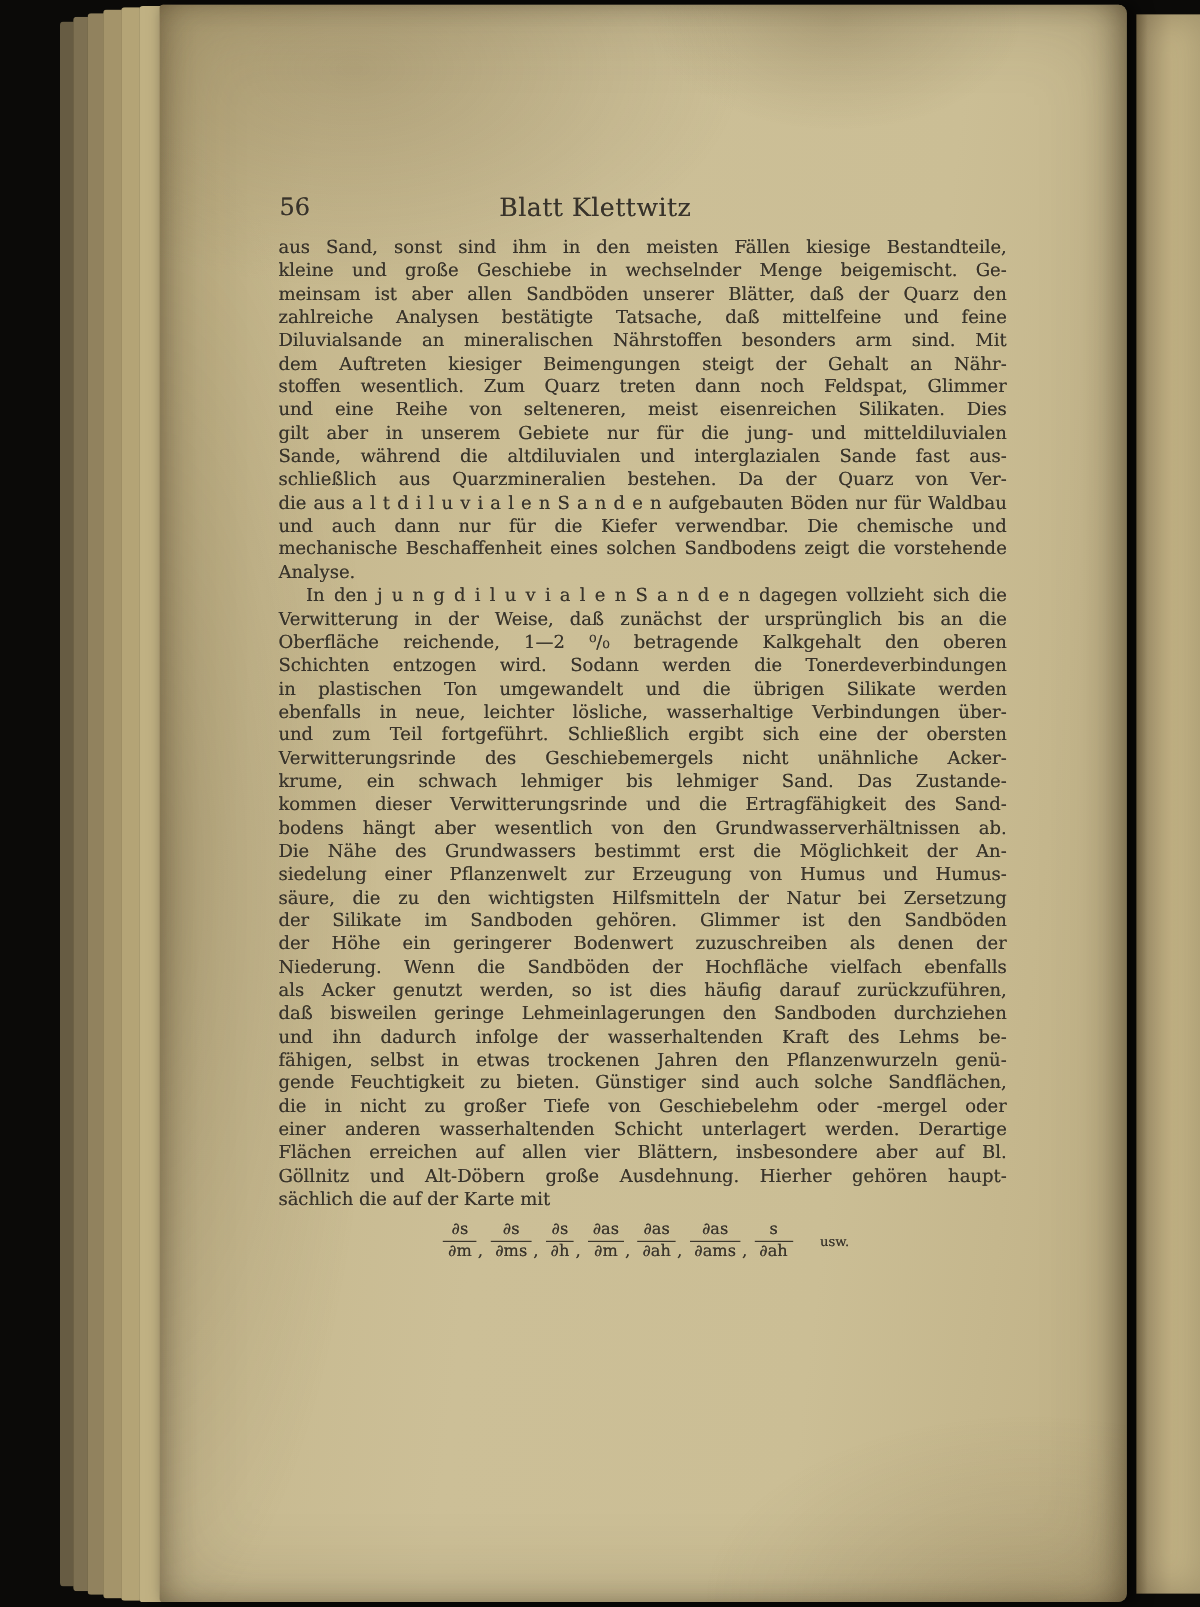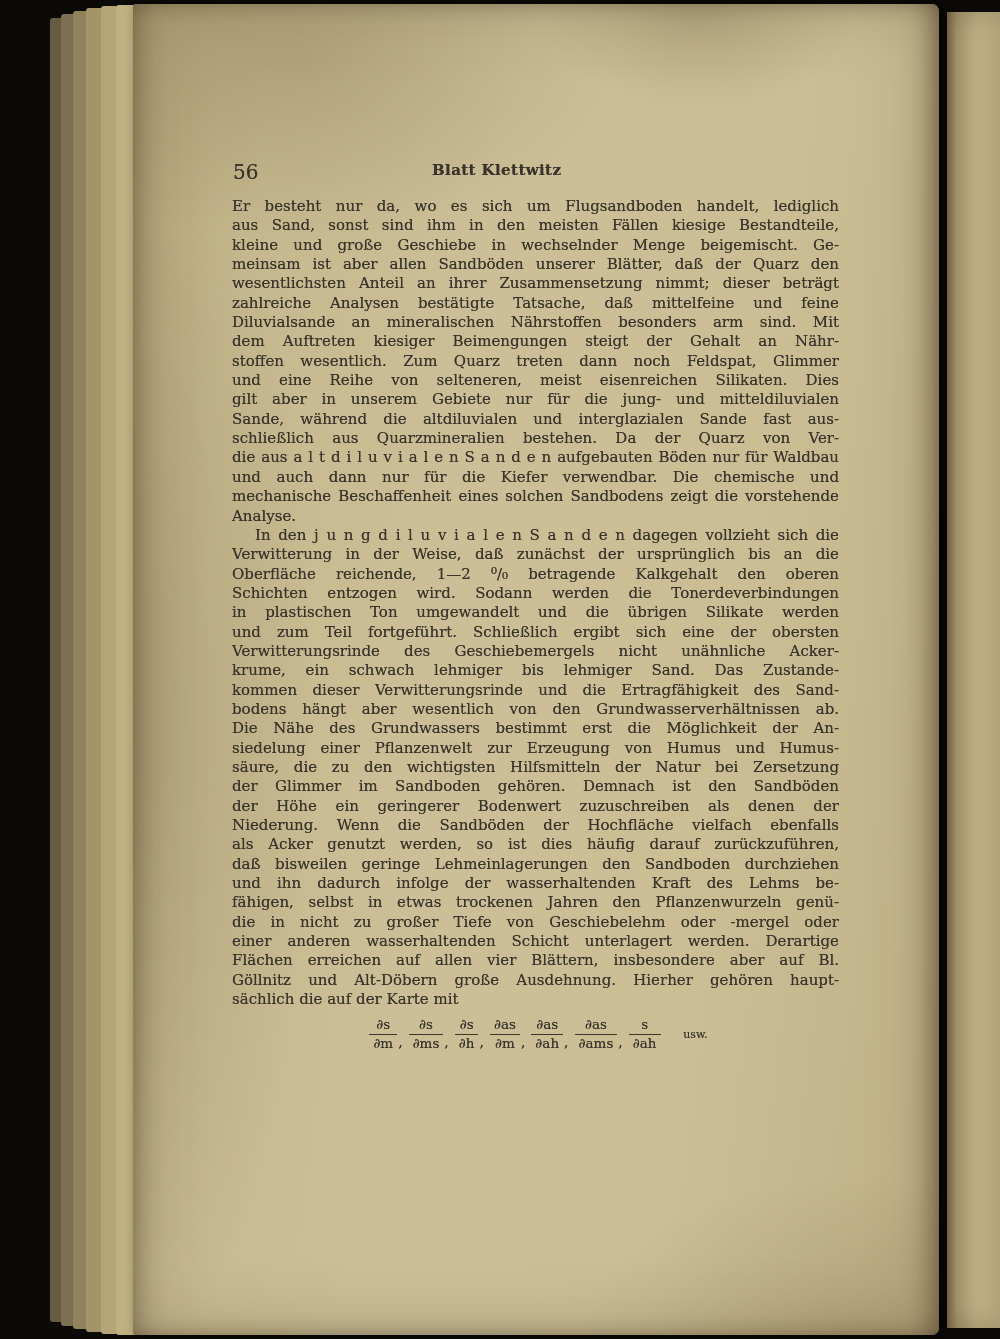--- a/index.html
+++ b/index.html
@@ -42,21 +42,21 @@
   
   .next-page {
     position:absolute; left:947px; top:12px; width:53px; height:1316px;
     background:linear-gradient(90deg,#7a6b4a 0%,#a89871 18%,#c0b083 55%,#c7b88a 100%);
     box-shadow:inset 0 0 30px rgba(60,45,25,.3);
   }
 
   
   .pagenum, .runtitle, .textblock { color:var(--ink,#38332b); text-shadow:0 0 .5px rgba(45,40,30,.65); }
   .pagenum  { position:absolute; left:233px; top:160px; font-size:20px; }
-  .runtitle { position:absolute; left:432px; top:161px; font-size:15px; font-weight:bold; letter-spacing:.4px; }
+  .runtitle { position:absolute; left:416px; top:161px; font-size:21px; font-weight:normal; letter-spacing:.4px; }
 
   .textblock { position:absolute; left:232px; top:197px; width:607px; font-size:15px; }
   .line {
     line-height:19.35px; height:19.35px; overflow:hidden;
     text-align:justify; text-align-last:justify;
   }
   .line.last { text-align-last:left; }
   .para.indent .line:first-child { text-indent:23px; }
 
   .formula { margin-top:9px; text-align:center; height:44px; white-space:nowrap; }
@@ -80,59 +80,59 @@
 
   <div class="page"></div>
 
   <div class="next-page"></div>
 
   <span class="pagenum">56</span>
   <span class="runtitle">Blatt Klettwitz</span>
 
   <div class="textblock">
     <div class="para">
-        <div class="line">Er besteht nur da, wo es sich um Flugsandboden handelt, lediglich</div>
         <div class="line">aus Sand, sonst sind ihm in den meisten Fällen kiesige Bestandteile,</div>
         <div class="line">kleine und große Geschiebe in wechselnder Menge beigemischt. Ge-</div>
         <div class="line">meinsam ist aber allen Sandböden unserer Blätter, daß der Quarz den</div>
-        <div class="line">wesentlichsten Anteil an ihrer Zusammensetzung nimmt; dieser beträgt</div>
         <div class="line">zahlreiche Analysen bestätigte Tatsache, daß mittelfeine und feine</div>
         <div class="line">Diluvialsande an mineralischen Nährstoffen besonders arm sind. Mit</div>
         <div class="line">dem Auftreten kiesiger Beimengungen steigt der Gehalt an Nähr-</div>
         <div class="line">stoffen wesentlich. Zum Quarz treten dann noch Feldspat, Glimmer</div>
         <div class="line">und eine Reihe von selteneren, meist eisenreichen Silikaten. Dies</div>
         <div class="line">gilt aber in unserem Gebiete nur für die jung- und mitteldiluvialen</div>
         <div class="line">Sande, während die altdiluvialen und interglazialen Sande fast aus-</div>
         <div class="line">schließlich aus Quarzmineralien bestehen. Da der Quarz von Ver-</div>
         <div class="line">die aus a l t d i l u v i a l e n  S a n d e n aufgebauten Böden nur für Waldbau</div>
         <div class="line">und auch dann nur für die Kiefer verwendbar. Die chemische und</div>
         <div class="line">mechanische Beschaffenheit eines solchen Sandbodens zeigt die vorstehende</div>
         <div class="line last">Analyse.</div>
       </div>
     <div class="para indent">
         <div class="line">In den j u n g d i l u v i a l e n  S a n d e n dagegen vollzieht sich die</div>
         <div class="line">Verwitterung in der Weise, daß zunächst der ursprünglich bis an die</div>
         <div class="line">Oberfläche reichende, 1—2 ⁰/₀ betragende Kalkgehalt den oberen</div>
         <div class="line">Schichten entzogen wird.  Sodann werden die Tonerdeverbindungen</div>
         <div class="line">in plastischen Ton umgewandelt und die übrigen Silikate werden</div>
+        <div class="line">ebenfalls in neue, leichter lösliche, wasserhaltige Verbindungen über-</div>
         <div class="line">und zum Teil fortgeführt.  Schließlich ergibt sich eine der obersten</div>
         <div class="line">Verwitterungsrinde des Geschiebemergels nicht unähnliche Acker-</div>
         <div class="line">krume, ein schwach lehmiger bis lehmiger Sand.  Das Zustande-</div>
         <div class="line">kommen dieser Verwitterungsrinde und die Ertragfähigkeit des Sand-</div>
         <div class="line">bodens hängt aber wesentlich von den Grundwasserverhältnissen ab.</div>
         <div class="line">Die Nähe des Grundwassers bestimmt erst die Möglichkeit der An-</div>
         <div class="line">siedelung einer Pflanzenwelt zur Erzeugung von Humus und Humus-</div>
         <div class="line">säure, die zu den wichtigsten Hilfsmitteln der Natur bei Zersetzung</div>
-        <div class="line">der Glimmer im Sandboden gehören.  Demnach ist den Sandböden</div>
+        <div class="line">der Silikate im Sandboden gehören.  Glimmer ist den Sandböden</div>
         <div class="line">der Höhe ein geringerer Bodenwert zuzuschreiben als denen der</div>
         <div class="line">Niederung.  Wenn die Sandböden der Hochfläche vielfach ebenfalls</div>
         <div class="line">als Acker genutzt werden, so ist dies häufig darauf zurückzuführen,</div>
         <div class="line">daß bisweilen geringe Lehmeinlagerungen den Sandboden durchziehen</div>
         <div class="line">und ihn dadurch infolge der wasserhaltenden Kraft des Lehms be-</div>
         <div class="line">fähigen, selbst in etwas trockenen Jahren den Pflanzenwurzeln genü-</div>
+        <div class="line">gende Feuchtigkeit zu bieten.  Günstiger sind auch solche Sandflächen,</div>
         <div class="line">die in nicht zu großer Tiefe von Geschiebelehm oder -mergel oder</div>
         <div class="line">einer anderen wasserhaltenden Schicht unterlagert werden.  Derartige</div>
         <div class="line">Flächen erreichen auf allen vier Blättern, insbesondere aber auf Bl.</div>
         <div class="line">Göllnitz und Alt-Döbern große Ausdehnung.  Hierher gehören haupt-</div>
         <div class="line last">sächlich die auf der Karte mit</div>
       </div>
     <div class="formula">
       <span class="fracs"><span class="frac"><span class="num">∂s</span><span class="den">∂m</span></span><span class="fsep">,</span><span class="frac"><span class="num">∂s</span><span class="den">∂ms</span></span><span class="fsep">,</span><span class="frac"><span class="num">∂s</span><span class="den">∂h</span></span><span class="fsep">,</span><span class="frac"><span class="num">∂as</span><span class="den">∂m</span></span><span class="fsep">,</span><span class="frac"><span class="num">∂as</span><span class="den">∂ah</span></span><span class="fsep">,</span><span class="frac"><span class="num">∂as</span><span class="den">∂ams</span></span><span class="fsep">,</span><span class="frac"><span class="num">s</span><span class="den">∂ah</span></span></span>
       <span class="ftail">usw.</span>
     </div>

